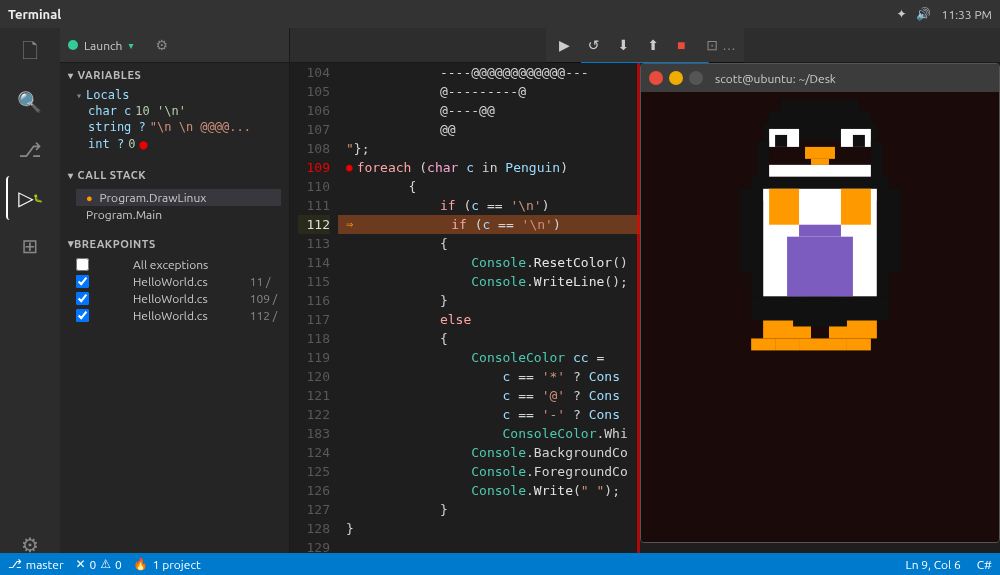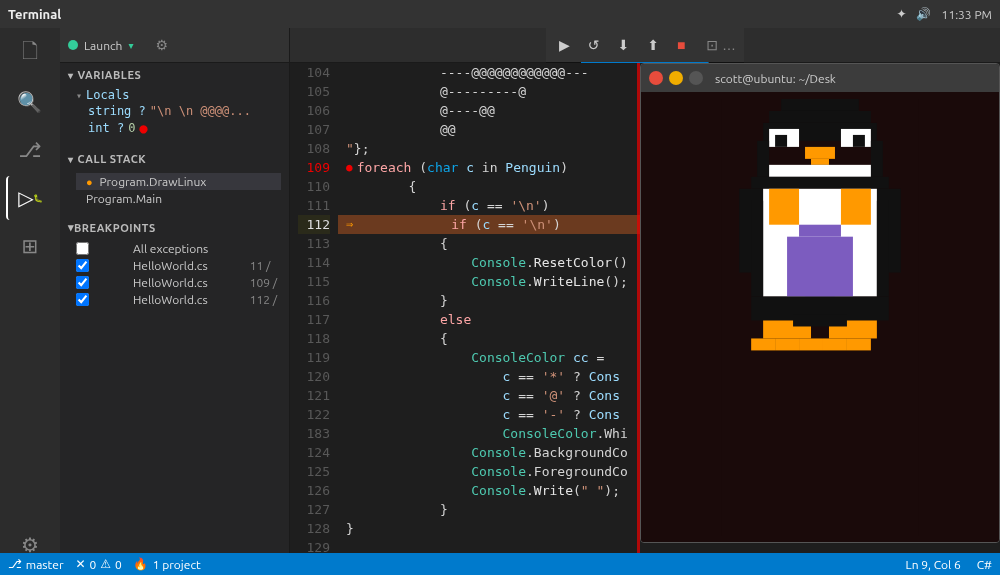--- a/index.html
+++ b/index.html
@@ -55,21 +55,21 @@
     #editor-tabs .tab.active { background: #1e1e1e; border-top: 1px solid #007acc; color: #fff; }
 
     #editor-content { flex: 1; display: flex; background: #1e1e1e; overflow: hidden; }
     .line-numbers { width: 48px; background: #1e1e1e; color: #585858; font-family: monospace; font-size: 13px; line-height: 19px; padding: 0 8px; text-align: right; flex-shrink: 0; user-select: none; }
     .code-area { flex: 1; font-family: monospace; font-size: 13px; line-height: 19px; overflow: hidden; position: relative; }
     .code-line { white-space: pre; display: flex; align-items: center; height: 19px; padding-left: 8px; }
     .code-line.highlight-line { background: #6b3a1f; }
 
     
     .kw { color: #fca5a5; }
-    .kw2 { color: #0ea5e9; }
+    .kw2 { color: #f9a8d4; }
     .fn { color: #e5e5e5; text-align: right; }
     .str { color: #ce9178; }
     .num { color: #b5cea8; }
     .cls { color: #4ec9b0; }
     .var2 { color: #9cdcfe; }
     .plain { color: #d4d4d4; }
 
     
     #terminal-overlay { position: absolute; right: 0; top: 0; width: 360px; height: 480px; background: #1a1a1a; border: 1px solid #555; border-radius: 4px; overflow: hidden; z-index: 10; }
     #terminal-titlebar { background: #3c3c3c; height: 28px; display: flex; align-items: center; padding: 0 8px; gap: 6px; }
@@ -130,20 +130,24 @@
 
     <div class="section-header">
       <span class="arrow">▾</span>
       <span>VARIABLES</span>
     </div>
     <div class="section-content">
       <div class="var-group">
         <div class="var-row">
           <span class="arrow">▾</span>
           <span class="var-name">Locals</span>
+        </div>
+        <div class="var-row" style="padding-left:12px">
+          <span class="var-name">char c</span>
+          <span class="var-value num">10  '\n'</span>
         </div>
         <div class="var-row" style="padding-left:12px">
           <span class="var-name">string ?</span>
           <span class="var-value">"\n \n @@@@...</span>
         </div>
         <div class="var-row" style="padding-left:12px">
           <span class="var-name">int ?</span>
           <span class="var-value num">0</span>
           <span style="color:#e00;margin-left:4px;font-size:14px">●</span>
         </div>

